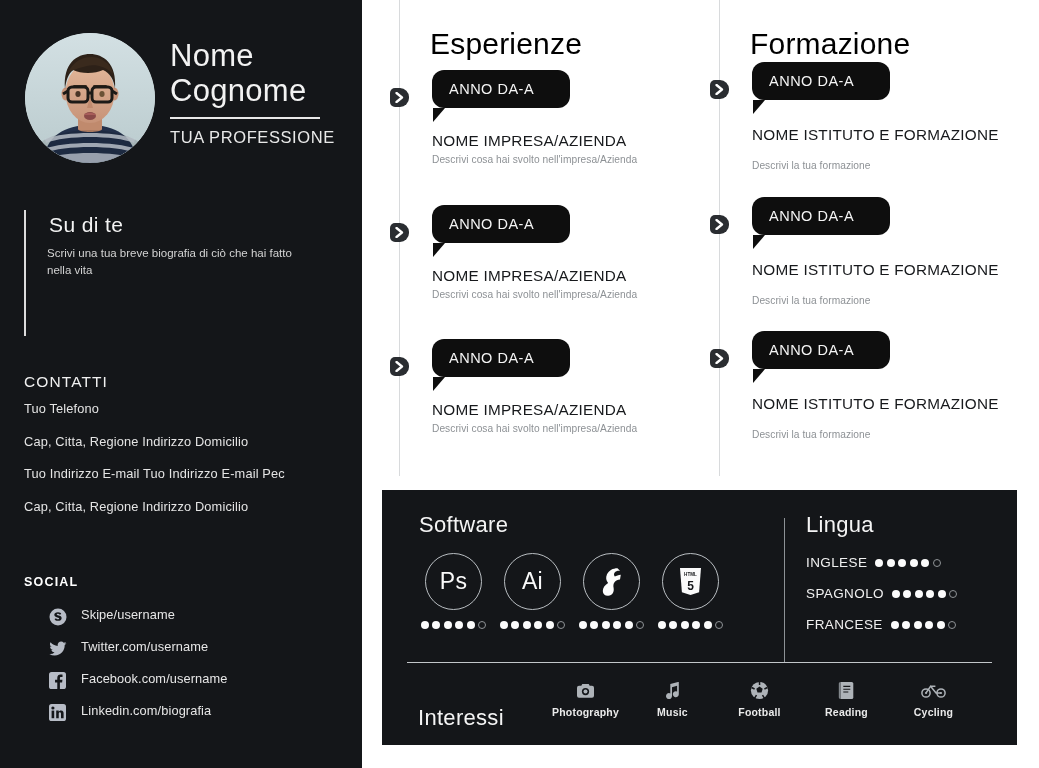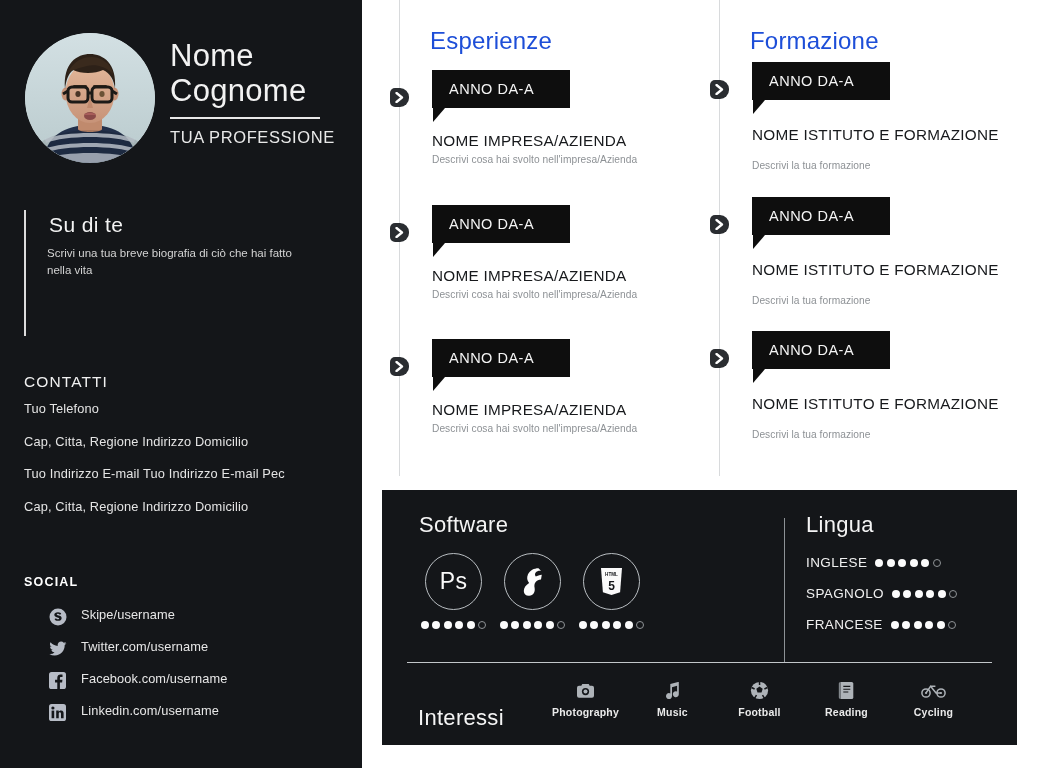--- a/index.html
+++ b/index.html
@@ -79,39 +79,39 @@
   .col-exp { left:399px; width:310px; }
   .col-edu { left:719px; width:310px; }
 
   .col-rule {
     position:absolute; top:0; width:1px; height:476px; background:#d8dadc;
   }
   .col-rule.exp { left:399px; }
   .col-rule.edu { left:719px; }
 
   .col-title {
-    position:absolute; font-size:24px; font-weight:300; color:#1d4ed8;
+    position:absolute; font-size:30px; font-weight:300; color:#000000;
     letter-spacing:0.2px; top:27px;
   }
   .col-title.exp { left:430px; }
   .col-title.edu { left:750px; }
 
   .entry { position:absolute; width:300px; }
 
   .marker {
     position:absolute; left:-9px; width:19px; height:19px;
     background:#2a2d31; border-radius:5px 9px 9px 5px;
     display:flex; align-items:center; justify-content:center;
   }
   .marker svg { display:block; }
 
   .bubble {
     position:absolute; left:33px; top:-4px;
     width:138px; height:38px; background:#0e0e0e;
-    display:flex; align-items:center; padding-left:17px;
+    display:flex; align-items:center; padding-left:17px;border-radius:12px;
   }
   .bubble-label {
     font-size:14.5px; color:#f4f4f4; letter-spacing:0.5px; font-weight:300;
   }
   .bubble-tail {
     position:absolute; left:34px; top:34px;
     width:0; height:0;
     border-left:12px solid #0e0e0e;
     border-bottom:14px solid transparent;
   }
@@ -294,21 +294,21 @@
 
       <div class="social-item">
         <span class="social-ico">
           <svg width="17" height="17" viewBox="0 0 17 17">
             <rect x="0" y="0" width="17" height="17" rx="2.6" fill="#b7bcc6"></rect>
             <rect x="2.6" y="6.6" width="2.6" height="7.6" fill="#141619"></rect>
             <circle cx="3.9" cy="4" r="1.6" fill="#141619"></circle>
             <path d="M7.2 6.6h2.5v1.05c.35-.62 1.2-1.25 2.35-1.25 2.1 0 2.55 1.3 2.55 3.1v4.7h-2.6v-4.2c0-1-.2-1.7-1.1-1.7-.87 0-1.15.6-1.15 1.65v4.25H7.2z" fill="#141619"></path>
           </svg>
         </span>
-        <span class="social-label">Linkedin.com/username</span>
+        <span class="social-label">Linkedin.com/biografia</span>
       </div>
 
     </div>
   </div>
 
   <div class="col-rule exp"></div>
   <div class="col-title exp">Esperienze</div>
 
   <div class="col col-exp">
 
@@ -418,20 +418,33 @@
         <div class="dots">
           <span class="dot"></span>
           <span class="dot"></span>
           <span class="dot"></span>
           <span class="dot"></span>
           <span class="dot"></span>
           <span class="dot empty"></span>
         </div>
       </div>
 
+      <div class="sw-item">
+        <div class="sw-circle">
+          <span class="sw-text">Ai</span>
+        </div>
+        <div class="dots">
+          <span class="dot"></span>
+          <span class="dot"></span>
+          <span class="dot"></span>
+          <span class="dot"></span>
+          <span class="dot"></span>
+          <span class="dot empty"></span>
+        </div>
+      </div>
 
       <div class="sw-item">
         <div class="sw-circle">
           <svg width="22" height="30" viewBox="0 0 22 30">
             <path d="M16.5 1.2c-4.6 0-8.6 2.1-10.5 6.1-1.5 3.2-.9 6.4 1.1 8.6-3.2 2-5.3 4.7-5.3 8 0 3.2 2.3 5 5.4 4.8 4.2-.3 6.2-3.6 5.4-7.9-.4-2.4-.3-4.3 1.1-5.9 1.2-1.3 3-2 5.3-2.3l.8-4.9c-2.3.3-4.4.8-6 1.8-1-1.3-1.1-2.9-.1-4.1 1-1.3 2.9-1.8 5.3-1.6z" fill="#fdfdfd"></path>
           </svg>
         </div>
         <div class="dots">
           <span class="dot"></span>
           <span class="dot"></span>

